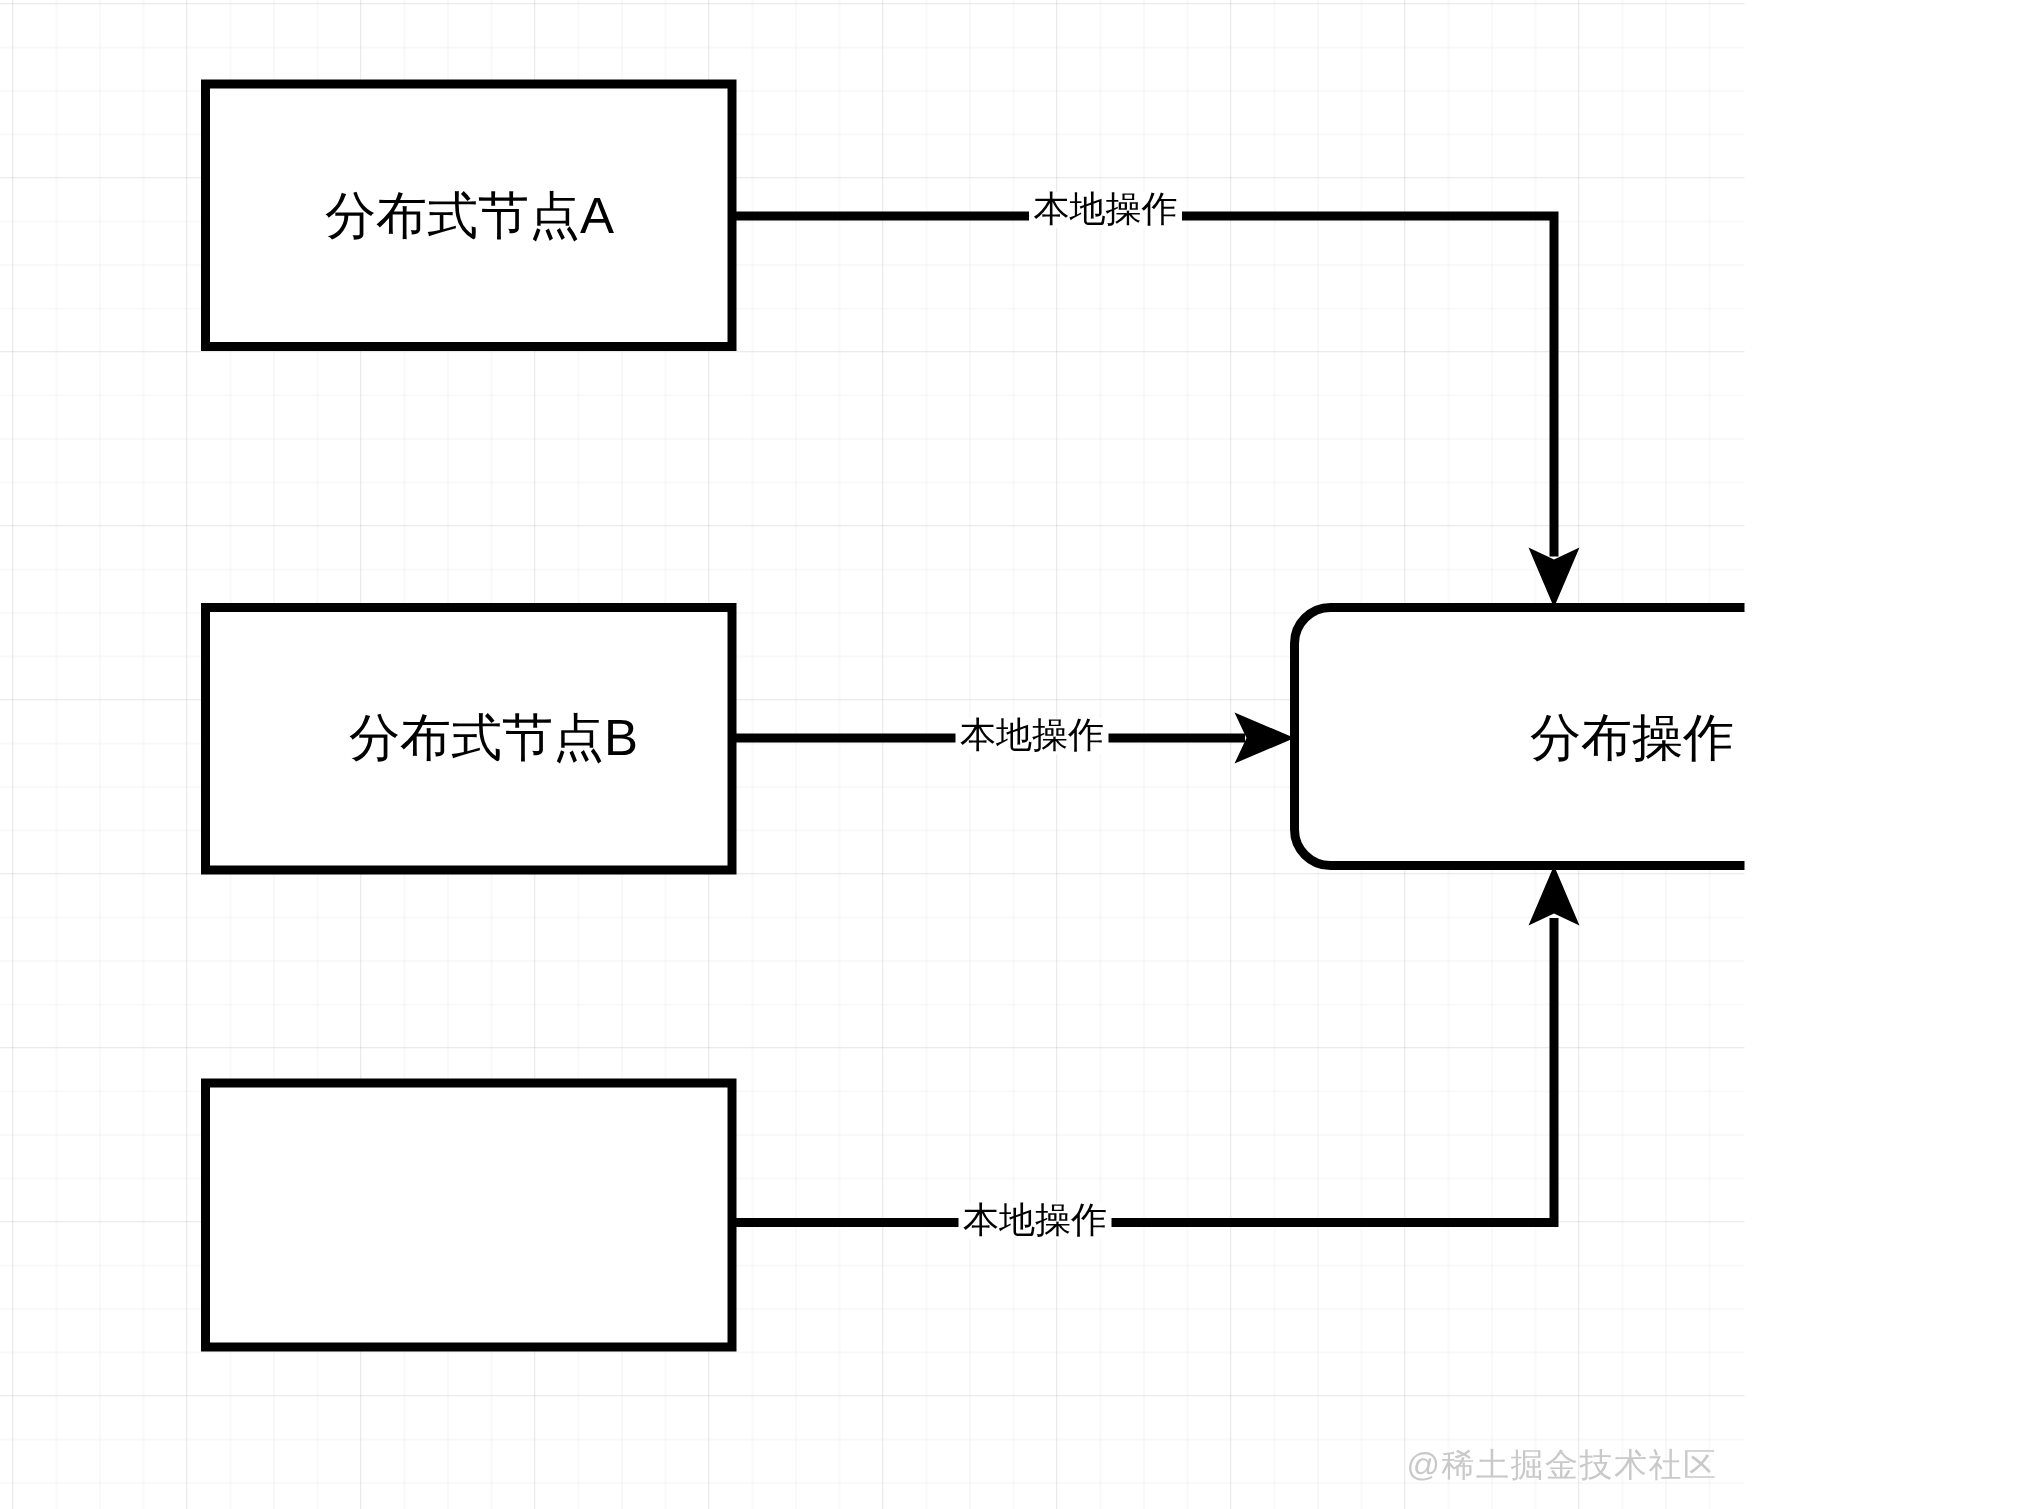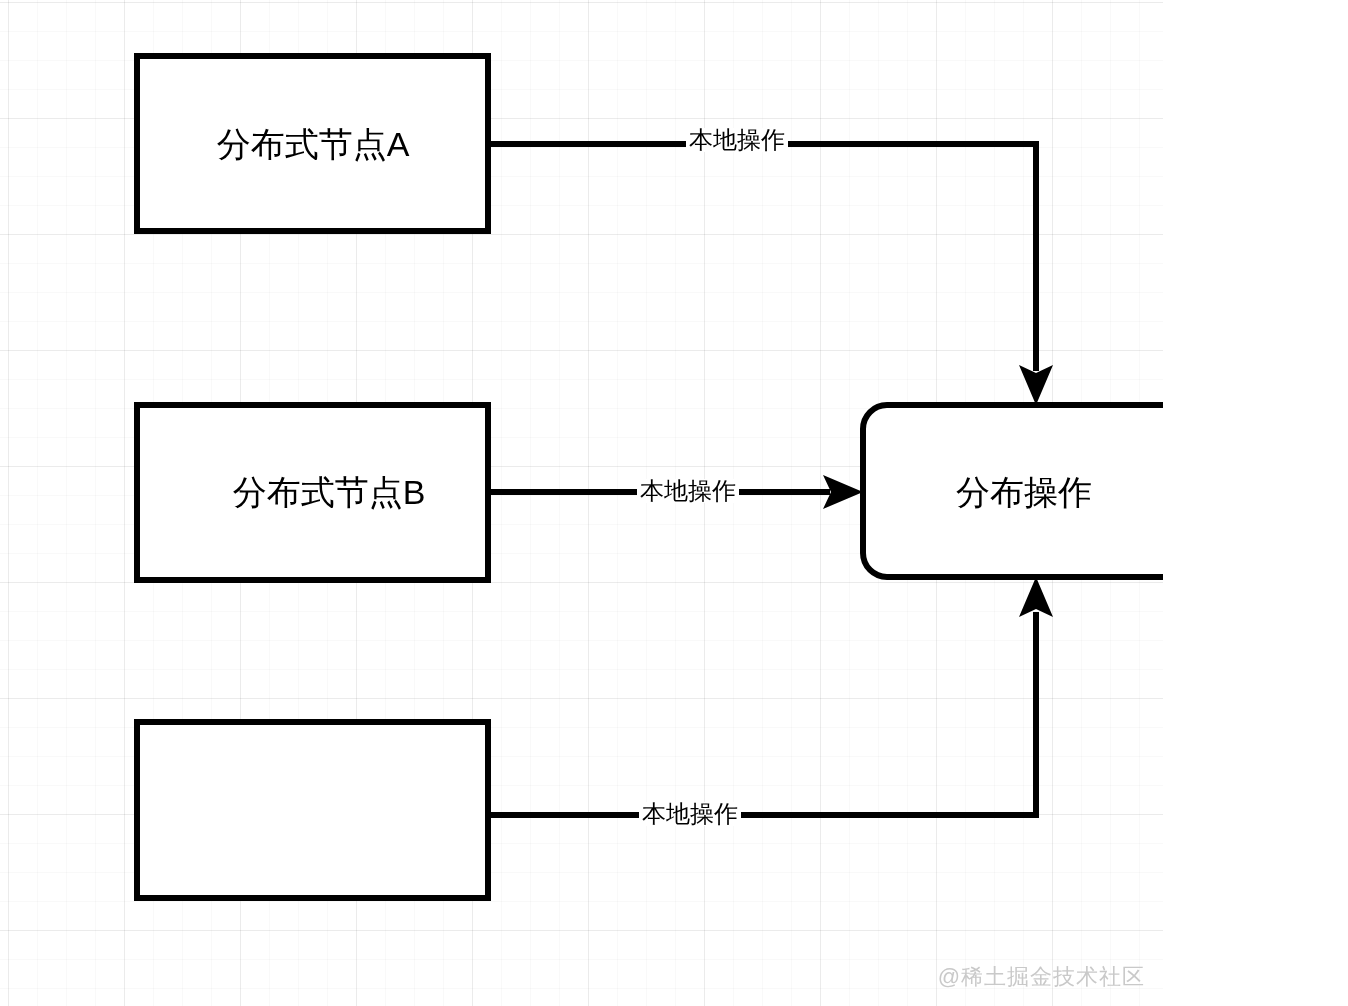--- a/index.html
+++ b/index.html
@@ -89,21 +89,21 @@
 
     <path d="M 490 815 L 1036 815 L 1036 612" fill="none" stroke="#000000" stroke-width="6" stroke-linecap="butt" stroke-linejoin="miter"></path>
     <polygon points="1036,577 1053,617 1036,609 1019,617" fill="#000000"></polygon>
   </svg>
 
   <div class="node-label" style="left:313px; top:144px;">分布式节点A</div>
 
   <div class="node-label" style="left:313px; top:492px;margin-left:16px;">分布式节点B</div>
 
 
-  <div class="node-label" style="left:1024px; top:492px;">分布操作</div>
+  <div class="node-label" style="left:1088px; top:492px;">分布操作</div>
 
   <div class="edge-label" style="left:737px; top:140px;">本地操作</div>
 
   <div class="edge-label" style="left:688px; top:491px;">本地操作</div>
 
   <div class="edge-label" style="left:690px; top:814px;">本地操作</div>
 
   <div class="watermark">@稀土掘金技术社区</div>
 
 </div>

